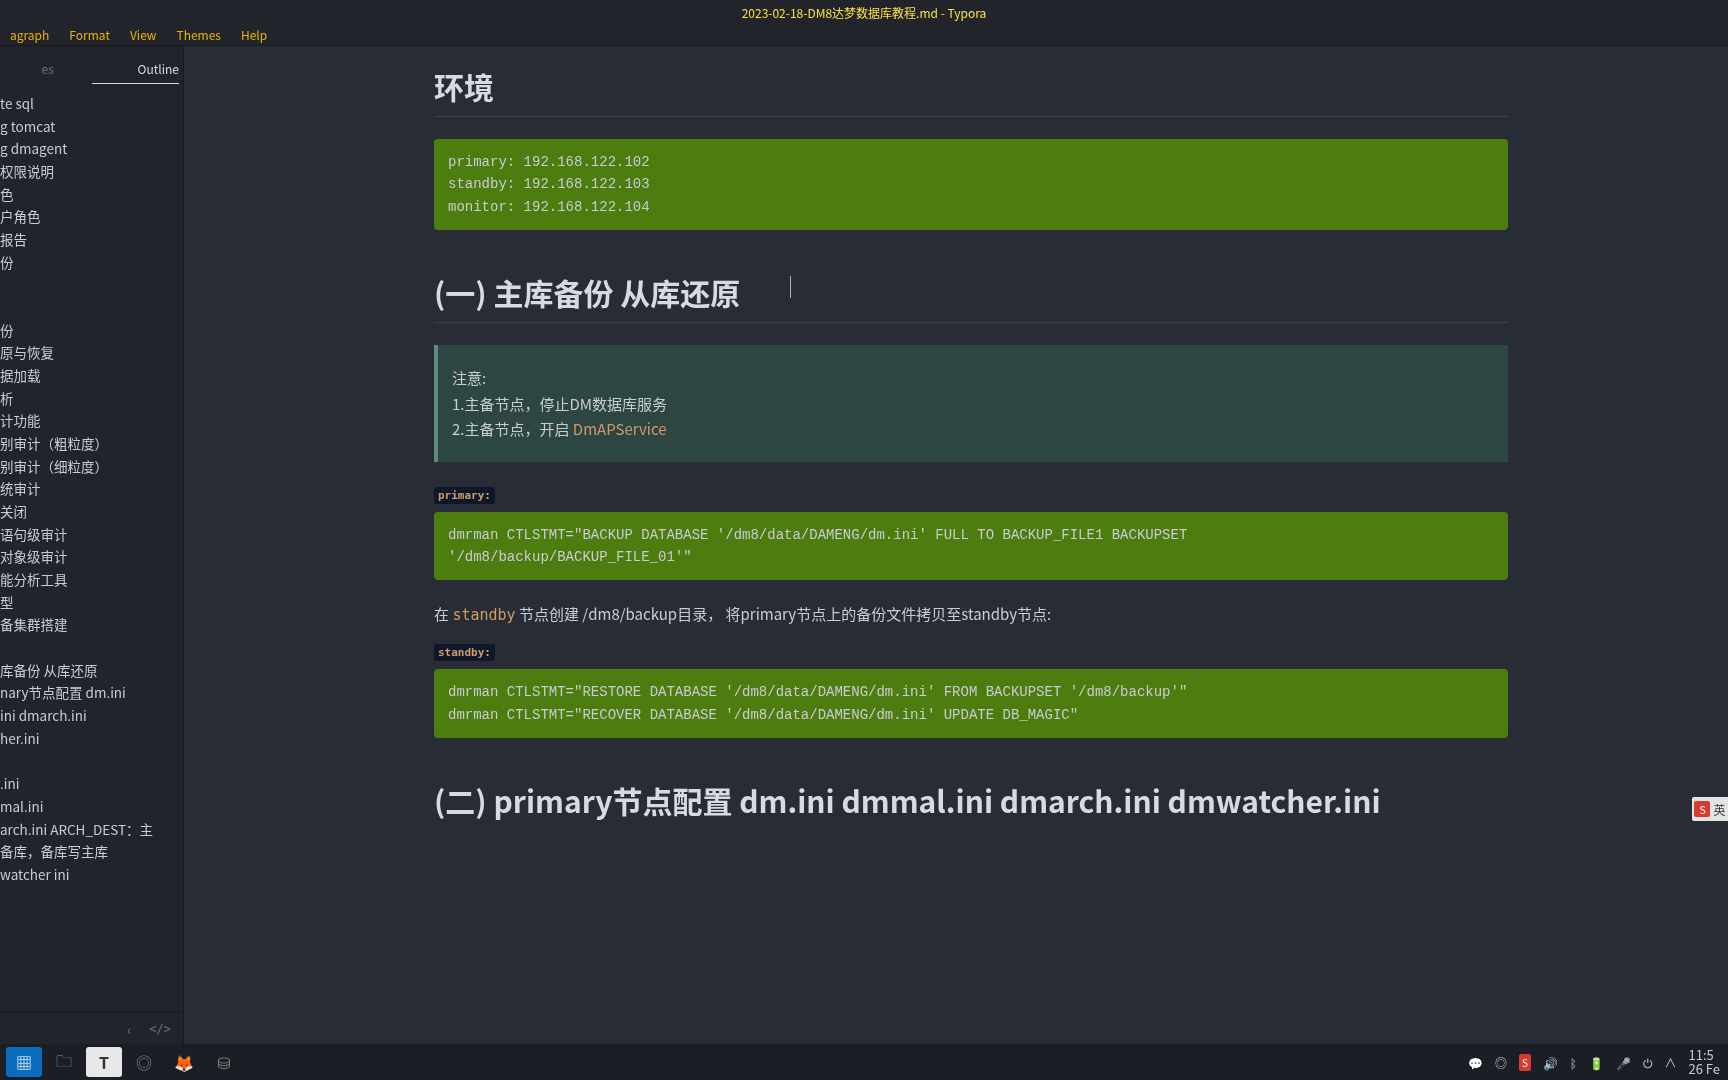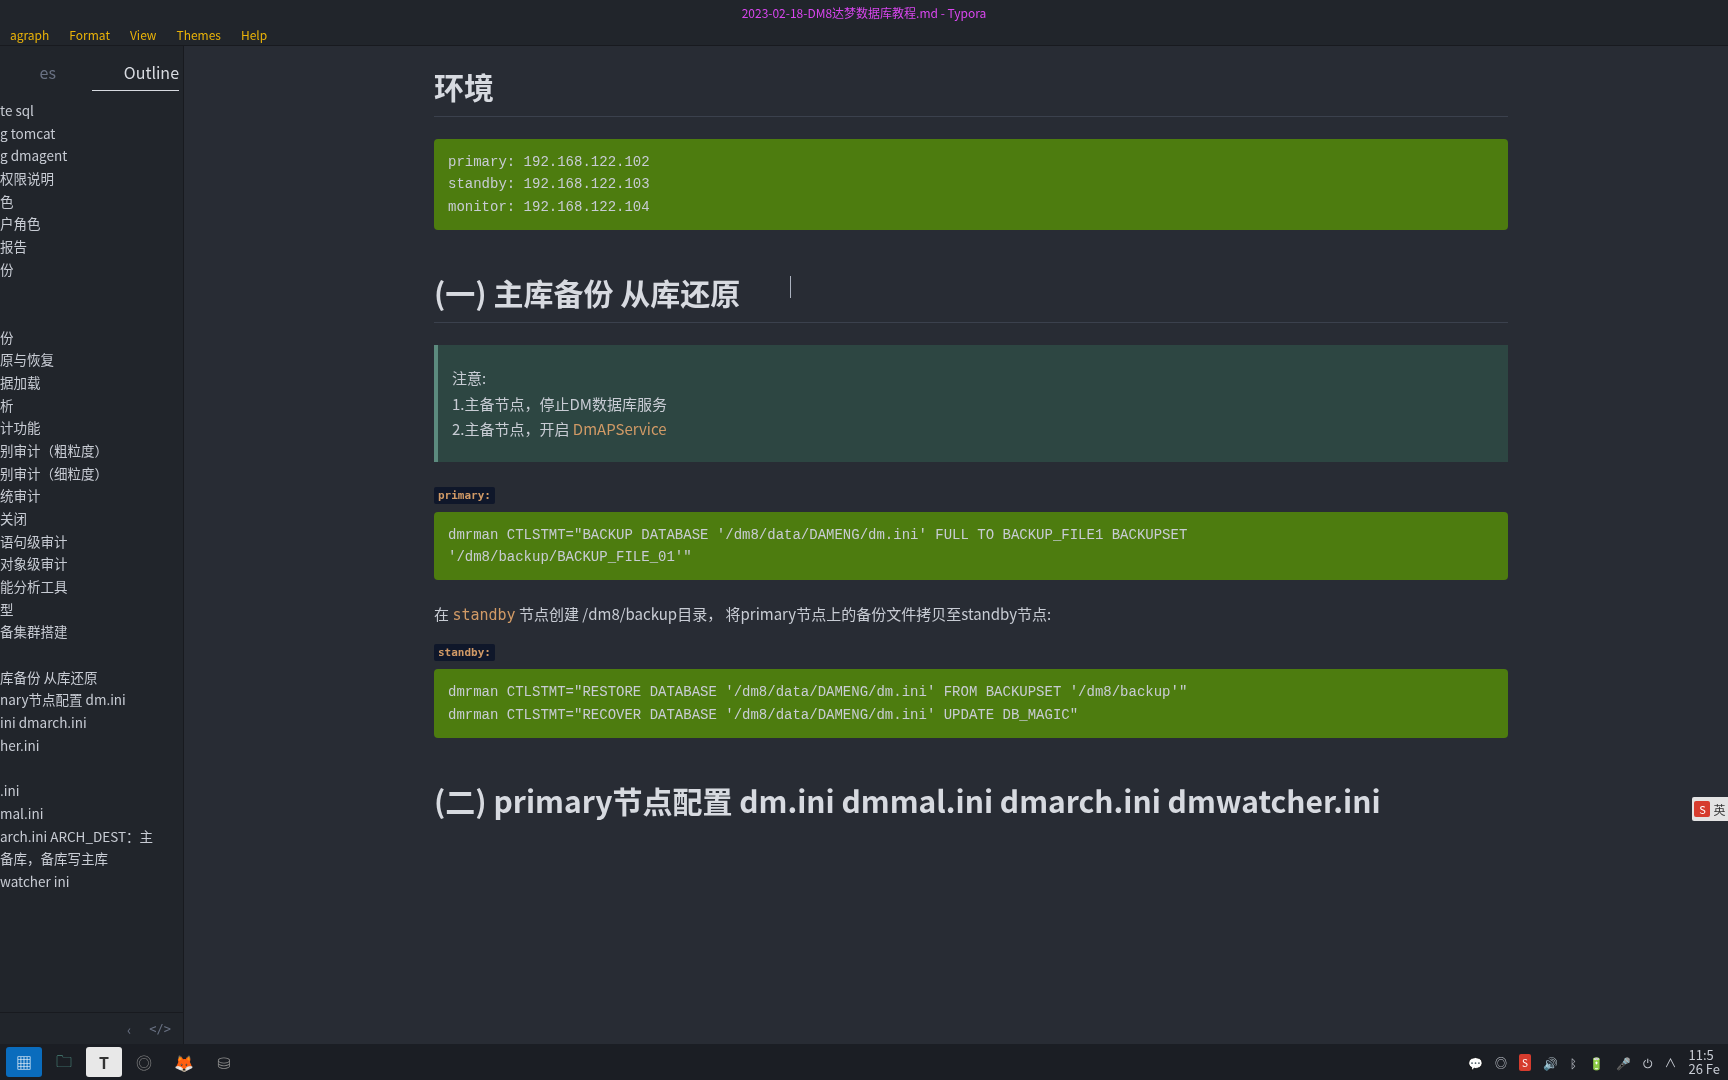--- a/index.html
+++ b/index.html
@@ -12,21 +12,21 @@
   overflow: hidden;
   position: relative;
 }
 .titlebar {
   height: 24px;
   background: #21252b;
   display: flex;
   align-items: center;
   justify-content: center;
   font-size: 12px;
-  color: #d946ef;
+  color: #fde047;
 }
 .menubar {
   height: 22px;
   background: #21252b;
   display: flex;
   align-items: center;
   font-size: 12px;
   color: #eab308;
   padding-left: 0;
   border-bottom: 1px solid #181a1f;
@@ -40,21 +40,21 @@
   width: 184px;
   background: #21252b;
   border-right: 1px solid #181a1f;
   overflow: hidden;
   display: flex;
   flex-direction: column;
 }
 .sidebar-tabs {
   display: flex;
   padding: 8px 4px 0 4px;
-  font-size: 16px;
+  font-size: 12px;
 }
 .sidebar-tab {
   flex: 1;
   text-align: center;
   padding: 6px 0;
   color: #6a7284;
   cursor: pointer;
 }
 .sidebar-tab.active {
   color: #d7dae0;

